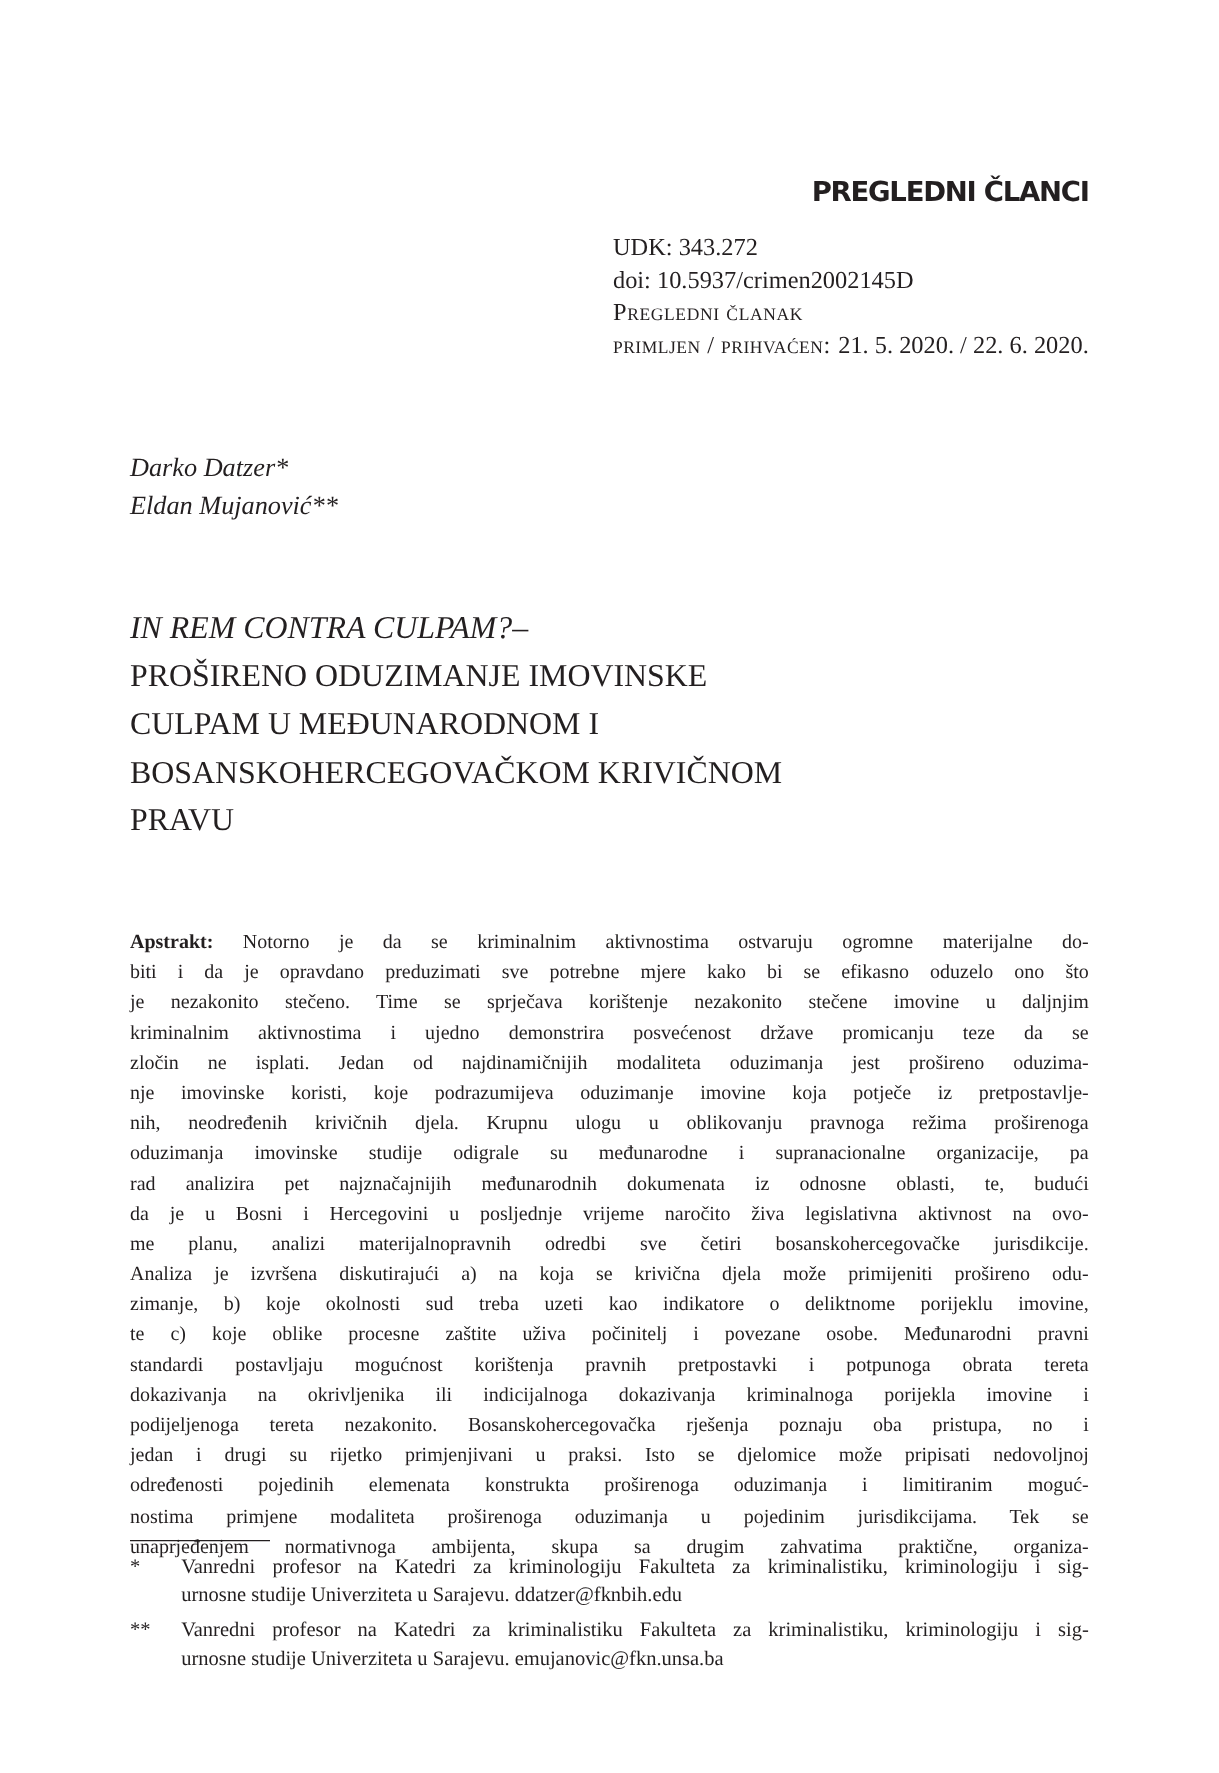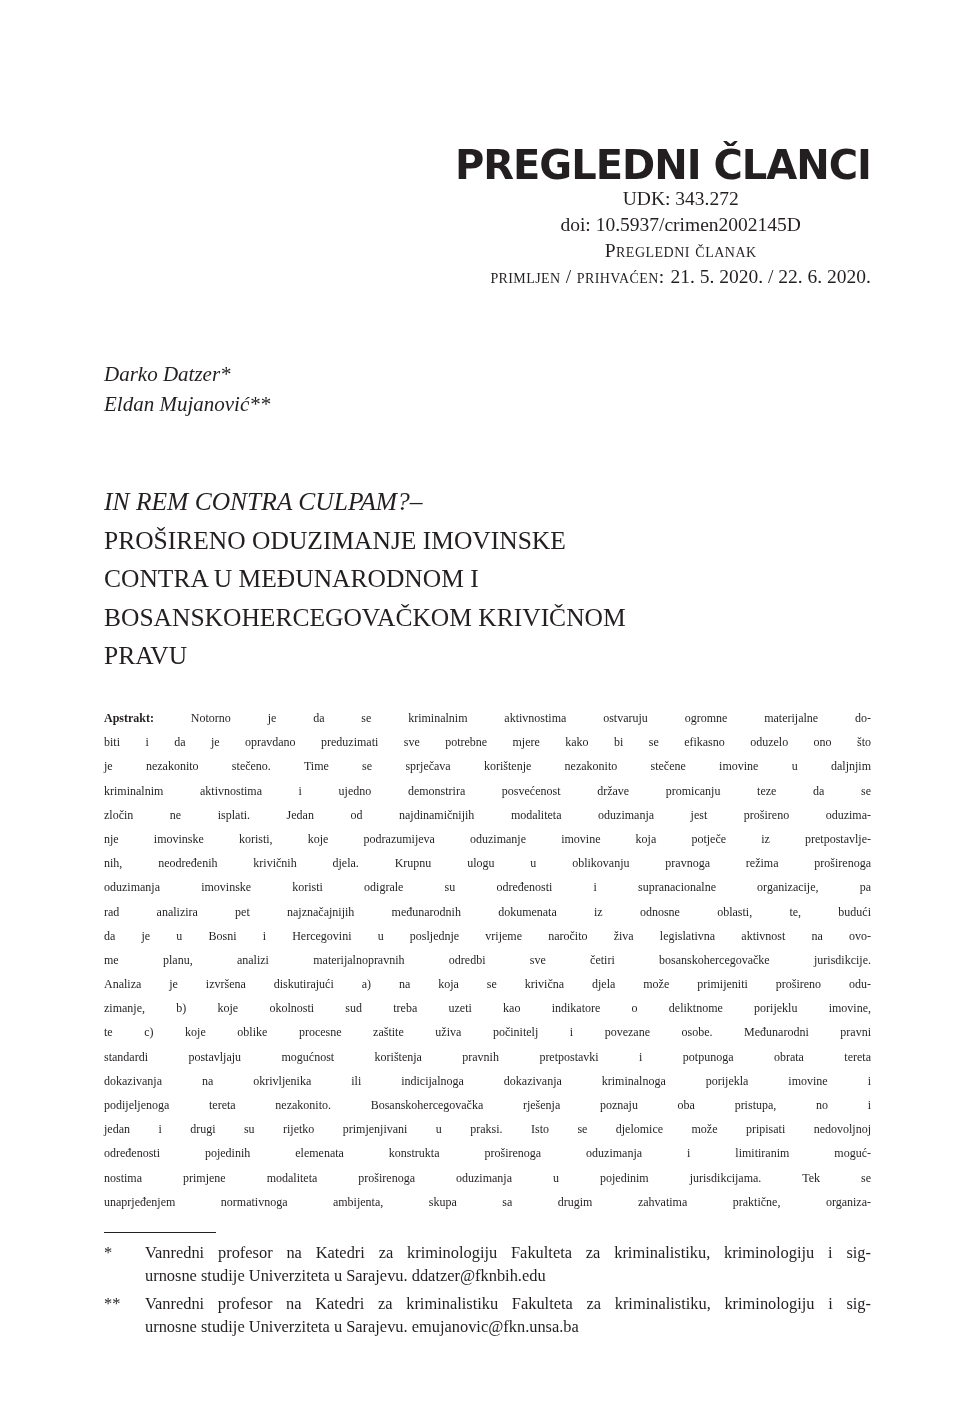--- a/index.html
+++ b/index.html
@@ -5,39 +5,39 @@
   html, body { margin: 0; padding: 0; background: #ffffff; }
   body {
     width: 975px; height: 1418px; position: relative; overflow: hidden;
     font-family: "Liberation Serif", "DejaVu Serif", serif; color: #231f20;
   }
   .page { position: absolute; left: 0; top: 0; width: 975px; height: 1418px; }
 
   .section-heading {
     position: absolute; right: 104px; top: 142px;
     font-family: "DejaVu Sans", "Liberation Sans", sans-serif;
-    font-weight: bold; font-size: 40px; letter-spacing: -1px; color: #231f20;
+    font-weight: bold; font-size: 22px; letter-spacing: -1px; color: #231f20;
     text-align: left; white-space: nowrap;
   }
-  .meta { position: absolute; right: 104px; top: 186px; text-align: center; font-size: 19.5px; line-height: 26px; }
+  .meta { position: absolute; right: 104px; top: 186px; text-align: left; font-size: 19.5px; line-height: 26px; }
   .meta div { white-space: nowrap; }
   .meta-type { font-variant: small-caps; letter-spacing: 0.5px; }
   .meta-dates-label { font-variant: small-caps; letter-spacing: 0.4px; text-transform: lowercase; margin-right: 6px; }
 
   .authors { position: absolute; left: 104px; top: 359px; font-style: italic; font-size: 21px; line-height: 30px; }
   .authors div { white-space: nowrap; }
 
   .title-block {
     position: absolute; left: 104px; width: 767px; top: 483px;
     text-align: left; font-size: 25.5px; line-height: 38.5px; font-weight: normal;
   }
   .title-block div { white-space: nowrap; }
   .title-italic { font-style: italic; }
 
-  .abstract { position: absolute; left: 104px; top: 706px; width: 767px; font-size: 12px; line-height: 24.2px; }
+  .abstract { position: absolute; left: 104px; top: 742px; width: 767px; font-size: 16px; line-height: 24.2px; }
   .abs-line { display: block; text-align: justify; text-align-last: justify; white-space: nowrap; height: 24.2px; }
   .abs-label { font-weight: bold; }
 
   .fn-rule { position: absolute; left: 104px; top: 1232px; width: 112px; height: 0; border-top: 1.3px solid #231f20; }
 
   .footnotes { position: absolute; left: 104px; top: 1242px; width: 767px; font-size: 16.4px; line-height: 22.5px; }
   .fn { position: relative; padding-left: 41px; margin-bottom: 6px; }
   .fn-mark { position: absolute; left: 0; top: 0; }
   .fn-line { display: block; white-space: nowrap; text-align: justify; text-align-last: justify; }
   .fn-line.end { text-align-last: left; }
@@ -57,34 +57,34 @@
   </div>
 
   <div class="authors">
     <div><span>Darko Datzer</span><span>*</span></div>
     <div><span>Eldan Mujanović</span><span>**</span></div>
   </div>
 
   <div class="title-block">
     <div class="title-italic">IN REM CONTRA CULPAM?–</div>
     <div>PROŠIRENO ODUZIMANJE IMOVINSKE</div>
-    <div>CONTRA U MEĐUNARODNOM I</div>
+    <div>CULPAM U MEĐUNARODNOM I</div>
     <div>BOSANSKOHERCEGOVAČKOM KRIVIČNOM</div>
     <div>PRAVU</div>
   </div>
 
   <div class="abstract">
     <span class="abs-line"><span class="abs-label">Apstrakt:</span><span> Notorno je da se kriminalnim aktivnostima ostvaruju ogromne materijalne do-</span></span>
     <span class="abs-line">biti i da je opravdano preduzimati sve potrebne mjere kako bi se efikasno oduzelo ono što</span>
     <span class="abs-line">je nezakonito stečeno. Time se sprječava korištenje nezakonito stečene imovine u daljnjim</span>
     <span class="abs-line">kriminalnim aktivnostima i ujedno demonstrira posvećenost države promicanju teze da se</span>
     <span class="abs-line">zločin ne isplati. Jedan od najdinamičnijih modaliteta oduzimanja jest prošireno oduzima-</span>
     <span class="abs-line">nje imovinske koristi, koje podrazumijeva oduzimanje imovine koja potječe iz pretpostavlje-</span>
     <span class="abs-line">nih, neodređenih krivičnih djela. Krupnu ulogu u oblikovanju pravnoga režima proširenoga</span>
-    <span class="abs-line">oduzimanja imovinske koristi odigrale su određenosti i supranacionalne organizacije, pa</span>
+    <span class="abs-line">oduzimanja imovinske studije odigrale su međunarodne i supranacionalne organizacije, pa</span>
     <span class="abs-line">rad analizira pet najznačajnijih međunarodnih dokumenata iz odnosne oblasti, te, budući</span>
     <span class="abs-line">da je u Bosni i Hercegovini u posljednje vrijeme naročito živa legislativna aktivnost na ovo-</span>
     <span class="abs-line">me planu, analizi materijalnopravnih odredbi sve četiri bosanskohercegovačke jurisdikcije.</span>
     <span class="abs-line">Analiza je izvršena diskutirajući a) na koja se krivična djela može primijeniti prošireno odu-</span>
     <span class="abs-line">zimanje, b) koje okolnosti sud treba uzeti kao indikatore o deliktnome porijeklu imovine,</span>
     <span class="abs-line">te c) koje oblike procesne zaštite uživa počinitelj i povezane osobe. Međunarodni pravni</span>
     <span class="abs-line">standardi postavljaju mogućnost korištenja pravnih pretpostavki i potpunoga obrata tereta</span>
     <span class="abs-line">dokazivanja na okrivljenika ili indicijalnoga dokazivanja kriminalnoga porijekla imovine i</span>
     <span class="abs-line">podijeljenoga tereta nezakonito. Bosanskohercegovačka rješenja poznaju oba pristupa, no i</span>
     <span class="abs-line">jedan i drugi su rijetko primjenjivani u praksi. Isto se djelomice može pripisati nedovoljnoj</span>

